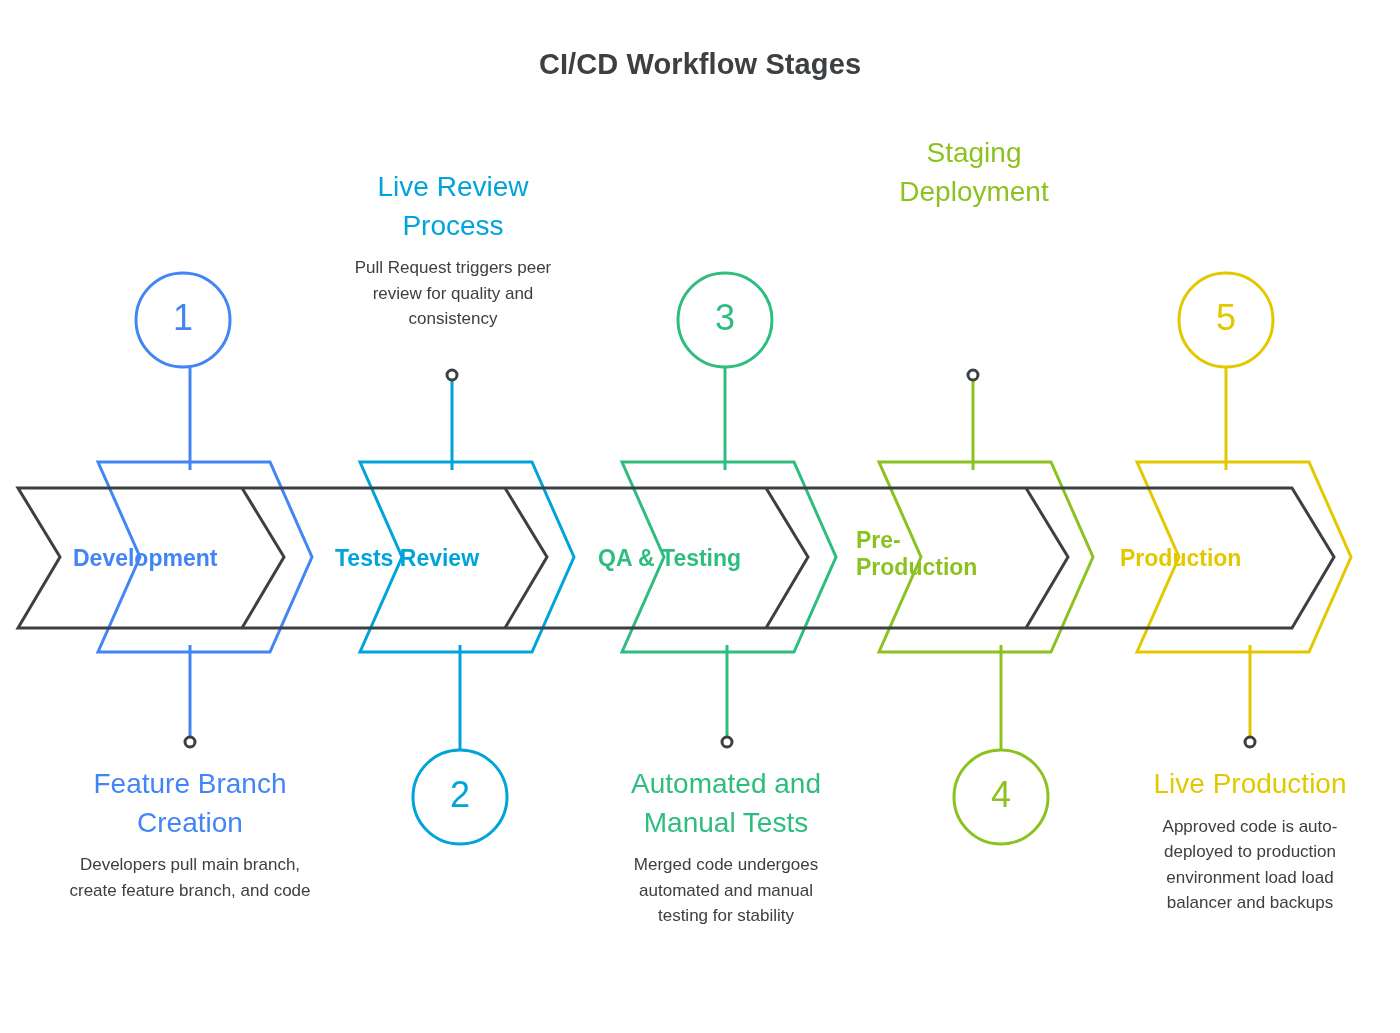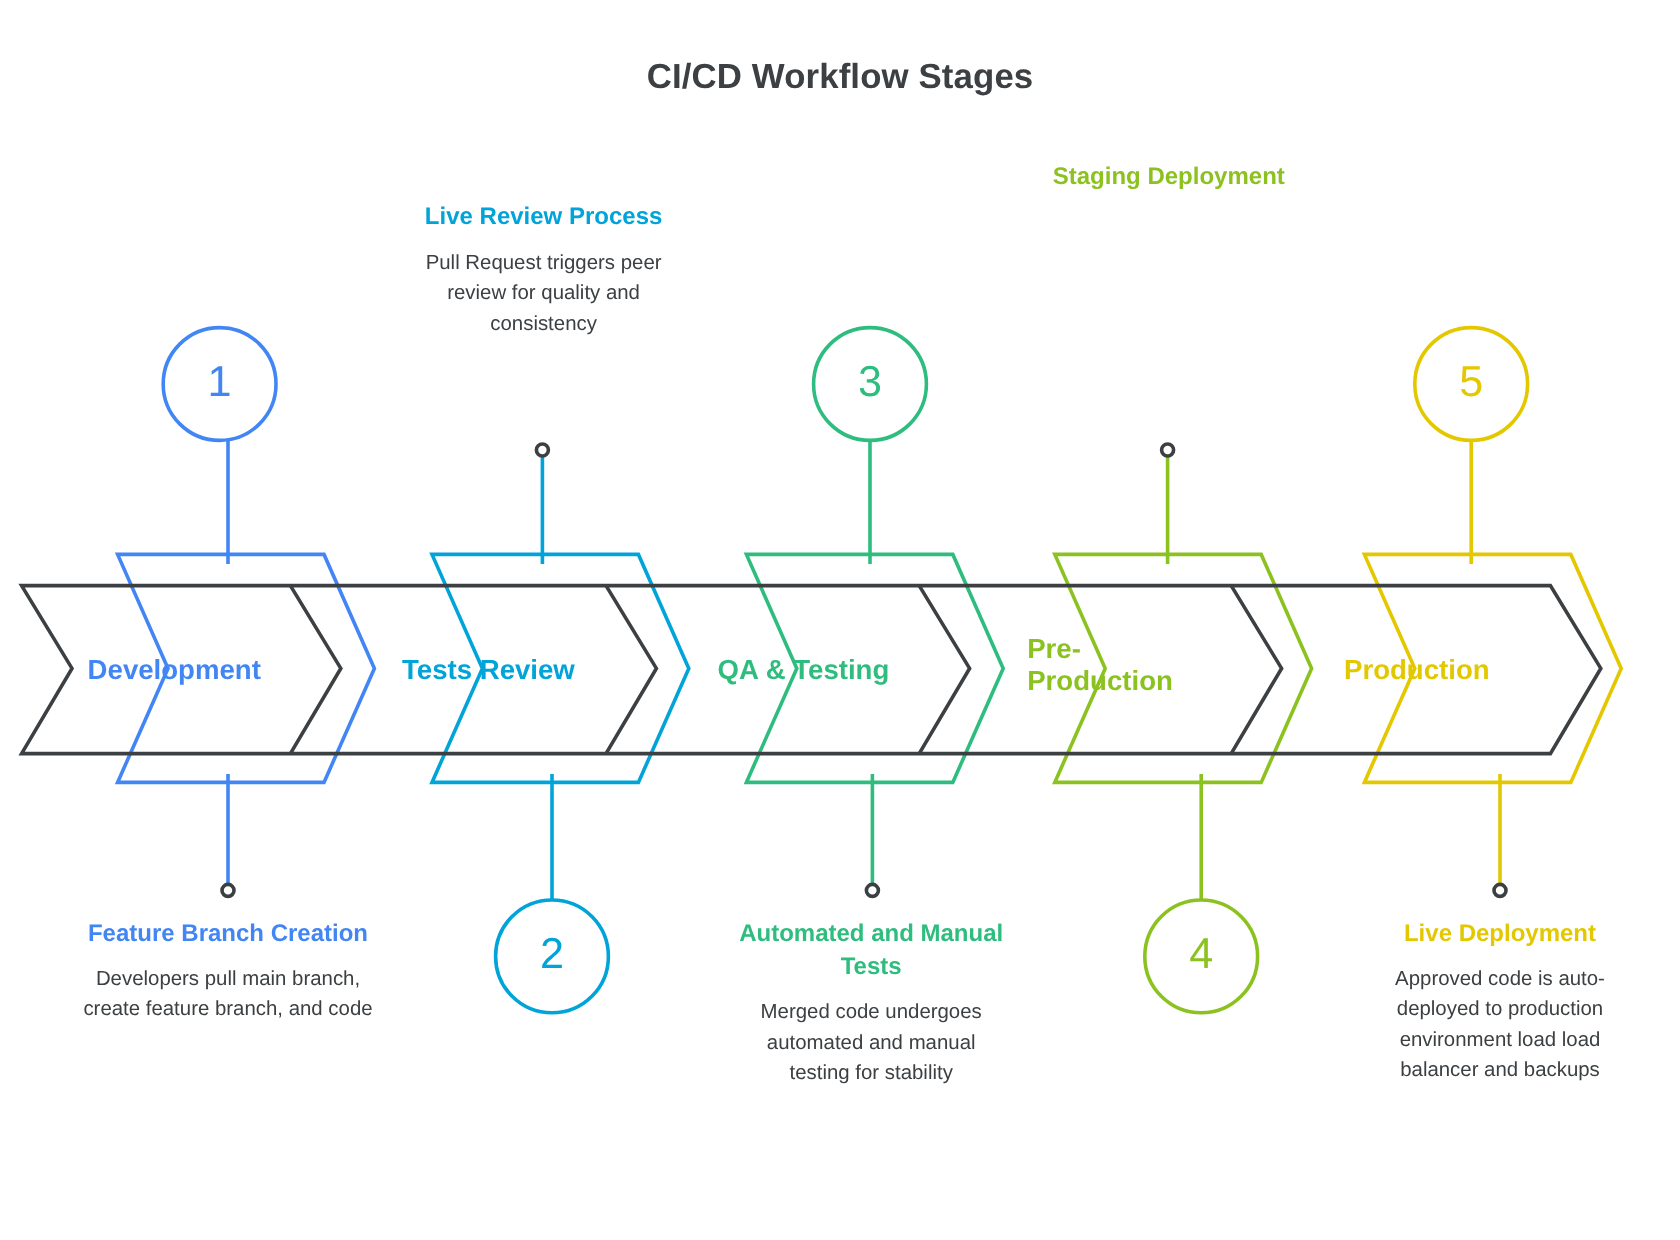--- a/index.html
+++ b/index.html
@@ -11,21 +11,21 @@
   #page-title{
     position:absolute;top:48px;left:0;width:1400px;text-align:center;
     font-size:29px;font-weight:bold;color:#3c4043;letter-spacing:.1px;
   }
   .diagram{position:absolute;top:0;left:0;width:1400px;height:1033px;}
   .stage-label{
     position:absolute;font-size:23px;font-weight:bold;
     text-align:left;line-height:1.18;white-space:pre-line;
   }
   .callout{position:absolute;text-align:center;}
-  .callout-title{font-size:20px;line-height:1.38;font-weight:bold;}
+  .callout-title{font-size:28px;line-height:1.38;font-weight:normal;}
   .callout-desc{font-size:17px;line-height:1.5;color:#3c4043;margin-top:10px;}
   .num{
     position:absolute;font-size:36px;font-weight:normal;
     text-align:center;line-height:1;
   }
 </style>
 </head>
 <body>
 
 <div id="page-title">CI/CD Workflow Stages</div>
@@ -103,15 +103,15 @@
 <div class="callout" style="left:612px;top:765px;width:228px;">
   <div class="callout-title" style="color:#2EBD7E;">Automated and Manual Tests</div>
   <div class="callout-desc" style="padding:0 18px;">Merged code undergoes automated and manual testing for stability</div>
 </div>
 
 <div class="callout" style="left:868px;top:134px;width:212px;">
   <div class="callout-title" style="color:#8CC220;">Staging Deployment</div>
 </div>
 
 <div class="callout" style="left:1150px;top:765px;width:200px;">
-  <div class="callout-title" style="color:#E3C800;">Live Deployment</div>
+  <div class="callout-title" style="color:#E3C800;">Live Production</div>
   <div class="callout-desc" style="padding:0 0px;">Approved code is auto-deployed to production environment load load balancer and backups</div>
 </div>
 
 </body></html>

